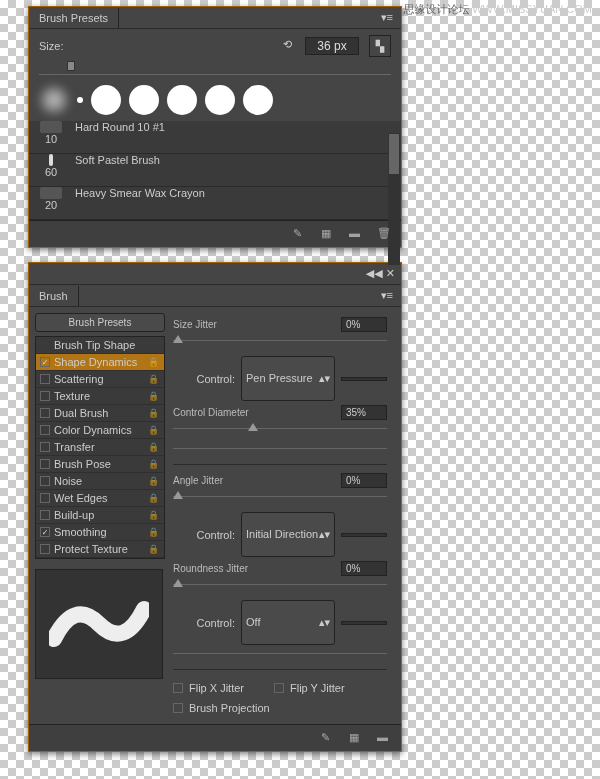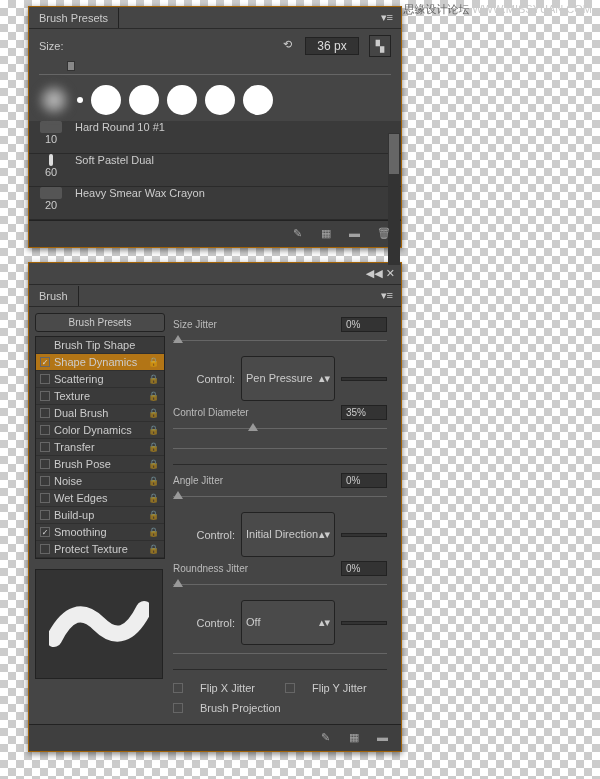--- a/index.html
+++ b/index.html
@@ -45,21 +45,21 @@
 .preview svg{width:100px;height:60px}
 .right-col{flex:1;padding:0 8px}
 .ctrl-row{display:flex;align-items:center;gap:6px;margin:4px 0}
 .lbl{flex:1;font-size:10px;color:#bbb}
 .val{background:#333;border:1px solid #222;width:46px;padding:1px 4px;text-align:left;font-size:10px}
 .slider2{height:10px;margin:2px 0 10px;position:relative}
 .slider2::before{content:"";position:absolute;top:4px;left:0;right:0;height:1px;background:#666}
 .thumb2{position:absolute;top:-1px;width:0;height:0;border-left:5px solid transparent;border-right:5px solid transparent;border-bottom:8px solid #999}
 .dd{background:#4a4a4a;border:1px solid #222;border-radius:3px;width:94px;padding:15px 4px;font-size:10px;display:flex;justify-content:space-between;cursor:pointer}
 .hr{height:1px;background:#2a2a2a;margin:8px 0}
-.ckrow{display:flex;align-items:center;gap:17px;margin:4px 0;font-size:10px}
+.ckrow{display:flex;align-items:center;gap:6px;margin:4px 0;font-size:10px}
 .p1{position:relative}
 </style>
 </head>
 <body>
 <div class="watermark"><span class="wm-main">思缘设计论坛</span> <span>WWW.MISSYUAN.COM</span></div>
 
 <div class="panel p1">
   <div class="panel-header">
     <div class="tab active">Brush Presets</div>
     <div class="menu-btn">▾≡</div>
@@ -89,21 +89,21 @@
           <div class="sw"></div>
           <span>10</span>
         </div>
         <span>Hard Round 10 #1</span>
       </div>
     <div class="brush-item">
         <div class="thumb">
           <div class="sw" style="background:#ddd;width:4px;height:18px"></div>
           <span>60</span>
         </div>
-        <span>Soft Pastel Dual</span>
+        <span>Soft Pastel Brush</span>
       </div>
     <div class="brush-item">
         <div class="thumb">
           <div class="sw"></div>
           <span>20</span>
         </div>
         <span>Heavy Smear Wax Crayon</span>
       </div>
   </div>
   <div class="scrollbar">

